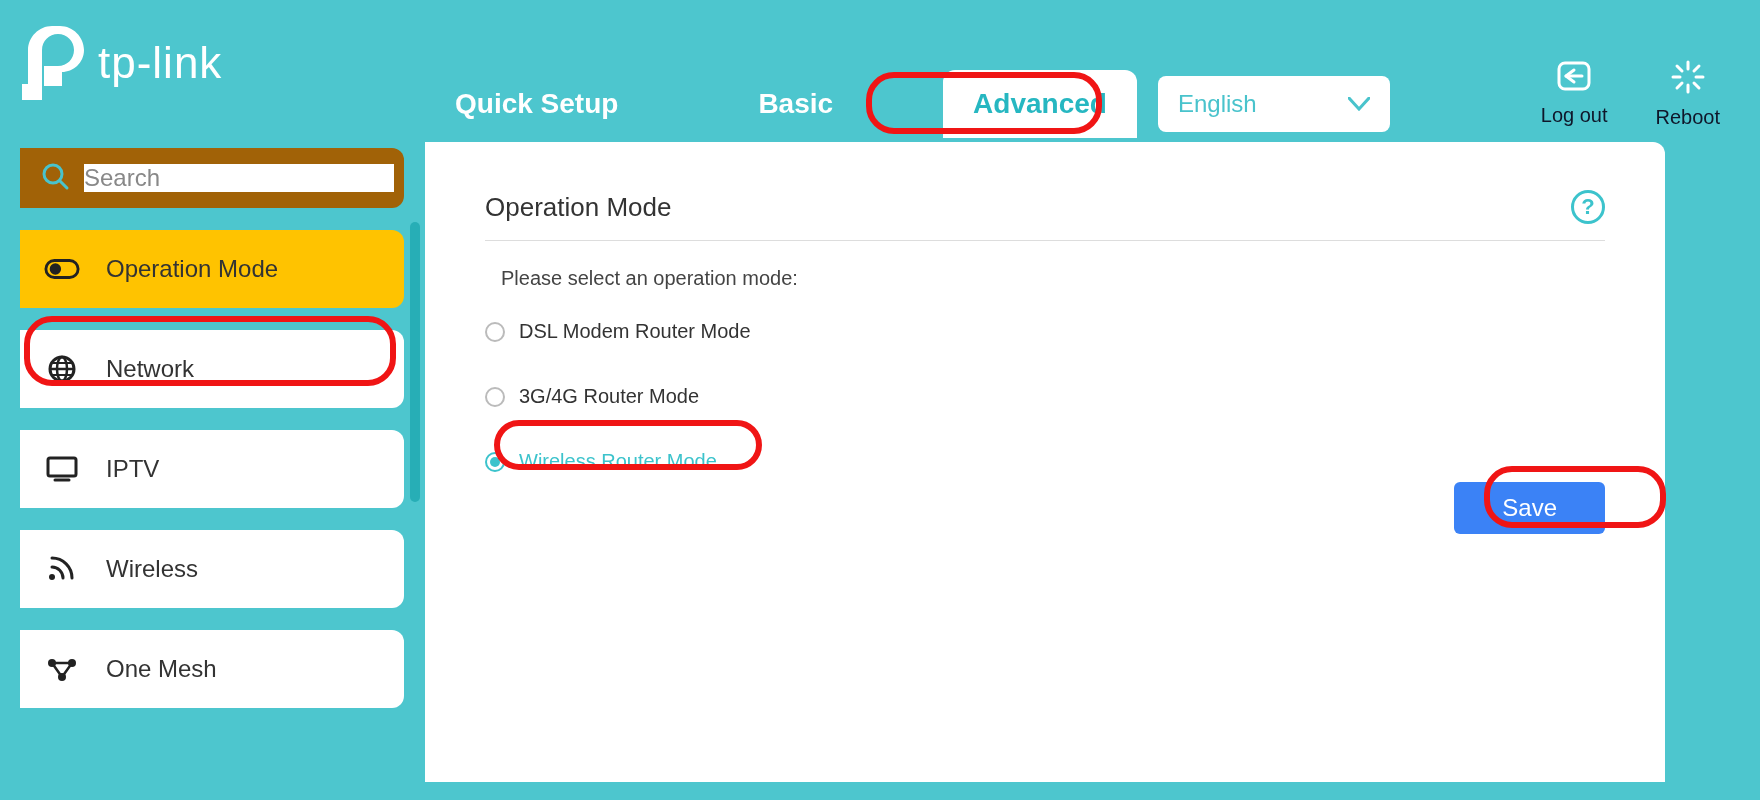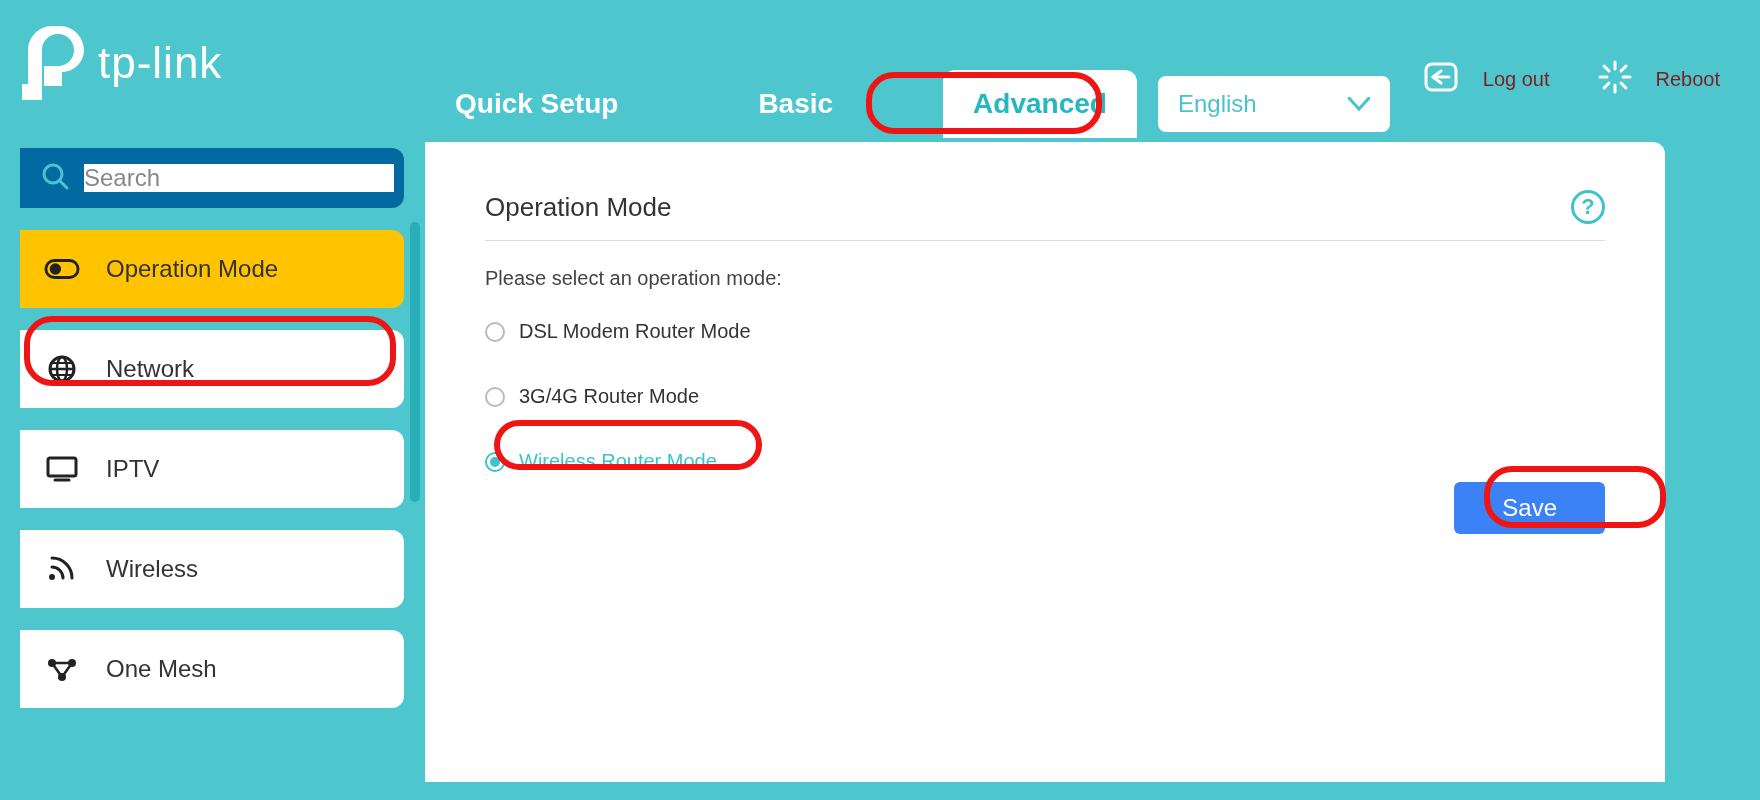--- a/index.html
+++ b/index.html
@@ -70,39 +70,40 @@
 
   .top-right {
     position: absolute;
     right: 40px;
     top: 60px;
     display: flex;
     gap: 48px;
   }
   .icon-btn {
     display: flex;
-    align-items: center;
-    color: #7f1d1d;
-    cursor: pointer;
-    gap: 24px;
+    flex-direction: column;
+    align-items: center;
+    color: #0f172a;
+    cursor: pointer;
+    gap: 8px;
   }
   .icon-btn .lbl { font-size: 20px; }
 
   
   .sidebar {
     position: absolute;
     left: 20px;
     top: 148px;
     width: 384px;
     display: flex;
     flex-direction: column;
     gap: 22px;
   }
   .search-box {
-    background: #0369a1;
+    background: #a16207;
     border-radius: 0 12px 12px 0;
     height: 60px;
     display: flex;
     align-items: center;
     padding: 0 20px;
     gap: 14px;
   }
   .search-box input {
     border: none;
     outline: none;
@@ -168,20 +169,21 @@
     color:#3cc3cc;
     border-radius: 50%;
     display:flex; align-items:center; justify-content:center;
     font-weight:700; font-size:22px;
     cursor:pointer;
   }
   .panel-prompt {
     margin-top: 26px;
     font-size: 20px;
     color: #444;
+    margin-left: 16px;
   }
   .radio-list {
     margin-top: 30px;
     display: flex;
     flex-direction: column;
     gap: 42px;
     font-size: 20px;
     color: #333;
     justify-content: space-between;
   }

